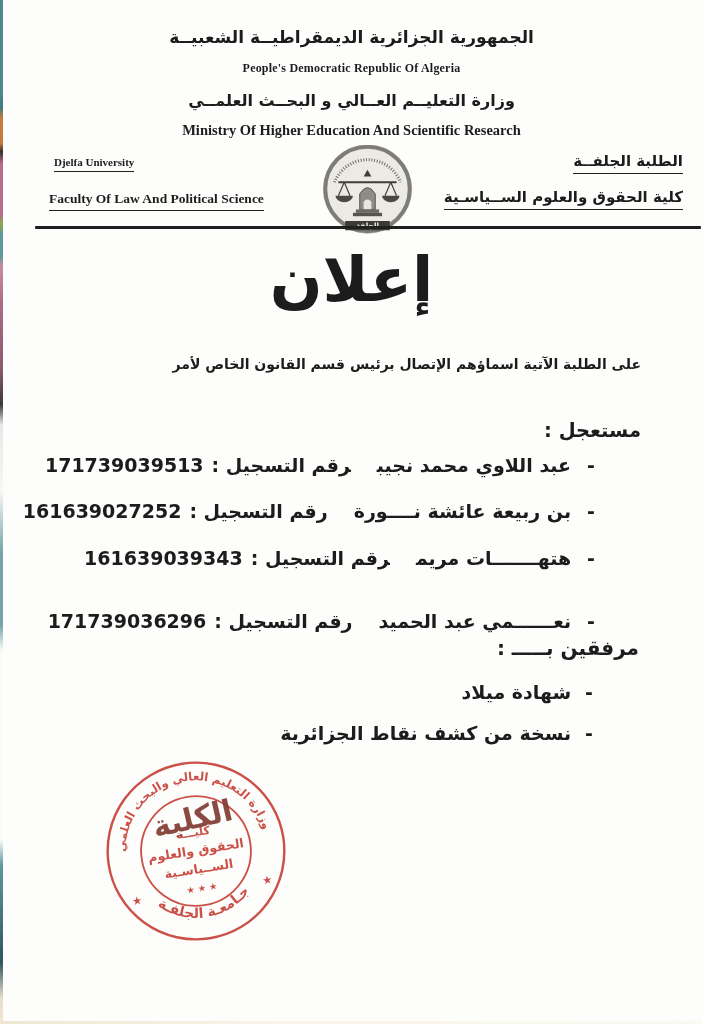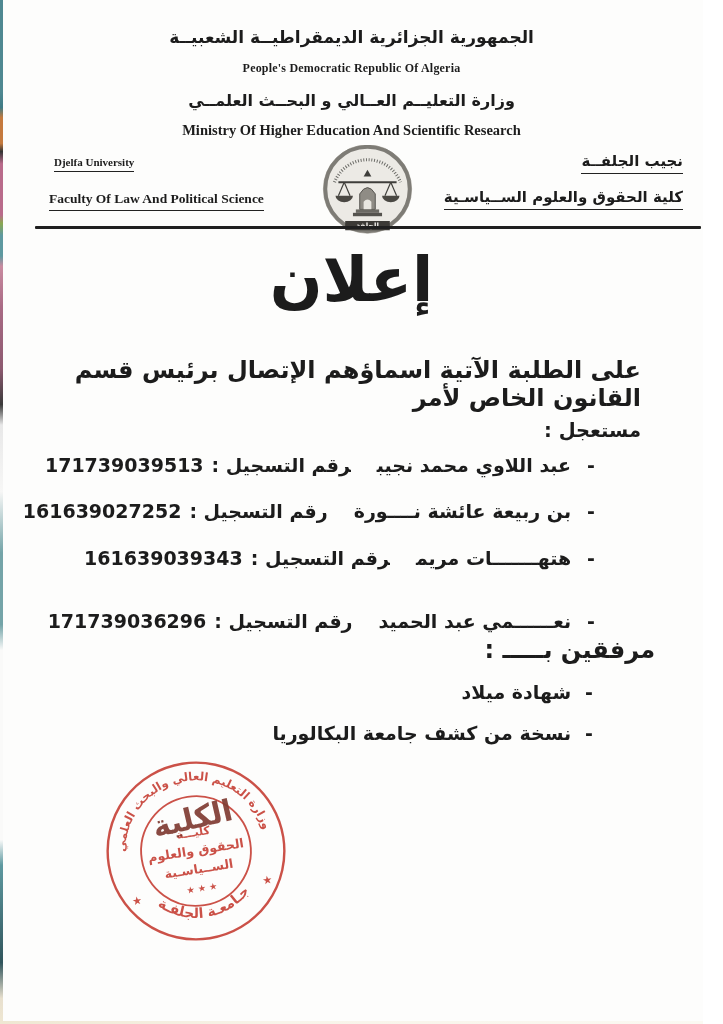--- a/index.html
+++ b/index.html
@@ -42,31 +42,31 @@
   .h-fac-en{left:49px;top:191px;font-size:13.5px;}
   .h-uni-ar{right:20px;top:152px;font-size:15px;text-align:right;}
   .h-fac-ar{right:20px;top:188px;font-size:15px;text-align:right;}
 
   .logo-wrap{left:319px;top:145px;width:97px;height:92px;}
 
   .rule{top:226px;left:35px;width:666px;height:3px;background:#1f1f1f;border-radius:1px;}
 
   .title{top:240px;font-size:62px;line-height:1.3;}
 
-  .intro1{top:356px;right:62px;font-size:24px;}
+  .intro1{top:356px;right:62px;font-size:14px;}
   .intro2{top:419px;right:62px;font-size:19.5px;}
 
   .student-row{right:108px;font-size:19px;white-space:nowrap;}
   .student-row .bullet{margin-left:16px;}
   .s-name{margin-left:26px;}
   .s-reglabel{margin-left:8px;}
   .s-regnum{letter-spacing:1.2px;}
   .row-0{top:454px;} .row-1{top:500px;} .row-2{top:547px;} .row-3{top:610px;}
 
-  .attach-label{top:636px;right:48px;font-size:24px;}
+  .attach-label{top:636px;right:64px;font-size:20px;}
   .attach-row{right:110px;font-size:19px;white-space:nowrap;}
   .attach-row .bullet{margin-left:14px;}
   .att-0{top:681px;} .att-1{top:722px;}
 
   .stamp-wrap{left:100px;top:758px;width:192px;height:186px;transform:rotate(-9deg);}
 </style>
 </head>
 <body>
 
 <div class="page">
@@ -79,21 +79,21 @@
   <div class="abs center en h-ministry-en">Ministry Of  Higher Education And Scientific Research</div>
   <div class="abs center ar h-ministry-ar">وزارة التعليــم العــالي و البحــث العلمــي</div>
 
   <div class="abs en h-uni-en">
     <span class="uline">Djelfa University</span>
   </div>
   <div class="abs en h-fac-en">
     <span class="uline">Faculty Of Law And Political Science</span>
   </div>
   <div class="abs ar h-uni-ar">
-    <span class="uline">نجيب الجلفــة</span>
+    <span class="uline">الطلبة الجلفــة</span>
   </div>
   <div class="abs ar h-fac-ar">
     <span class="uline">كلية الحقوق والعلوم الســياسـية</span>
   </div>
 
   <div class="abs logo-wrap">
     <svg width="97" height="92" viewBox="0 0 100 94">
       <circle cx="50" cy="45" r="45.5" fill="none" stroke="#b5b2aa" stroke-width="1"></circle>
       <circle cx="50" cy="45" r="43.5" fill="#eceae5" stroke="#7e7c76" stroke-width="4"></circle>
       <path d="M 16 38 A 36.5 36.5 0 0 1 84 38" fill="none" stroke="#6a6a66" stroke-width="3.2" stroke-dasharray="1 1.8"></path>
@@ -135,21 +135,21 @@
   </div>
   <div class="abs ar student-row row-3">
     <span class="bullet">-</span><span class="s-name">نعــــــمي عبد الحميد</span><span class="s-reglabel">رقم التسجيل :</span><span class="s-regnum">171739036296</span>
   </div>
 
   <div class="abs ar attach-label">مرفقين بـــــ :</div>
   <div class="abs ar attach-row att-0">
     <span class="bullet">-</span><span>شهادة ميلاد</span>
   </div>
   <div class="abs ar attach-row att-1">
-    <span class="bullet">-</span><span>نسخة من كشف جامعة البكالوريا</span>
+    <span class="bullet">-</span><span>نسخة من كشف نقاط الجزائرية</span>
   </div>
 
   <div class="abs stamp-wrap">
     <svg width="192" height="186" viewBox="0 0 200 200">
       <defs>
         <path id="arcTop" d="M 24 100 A 76 76 0 1 1 176 100"></path>
         <path id="arcBottom" d="M 28 100 A 72 72 0 0 0 172 100"></path>
       </defs>
       <g opacity="0.88">
         <circle cx="100" cy="100" r="95" fill="none" stroke="#c43a2f" stroke-width="2.6"></circle>

